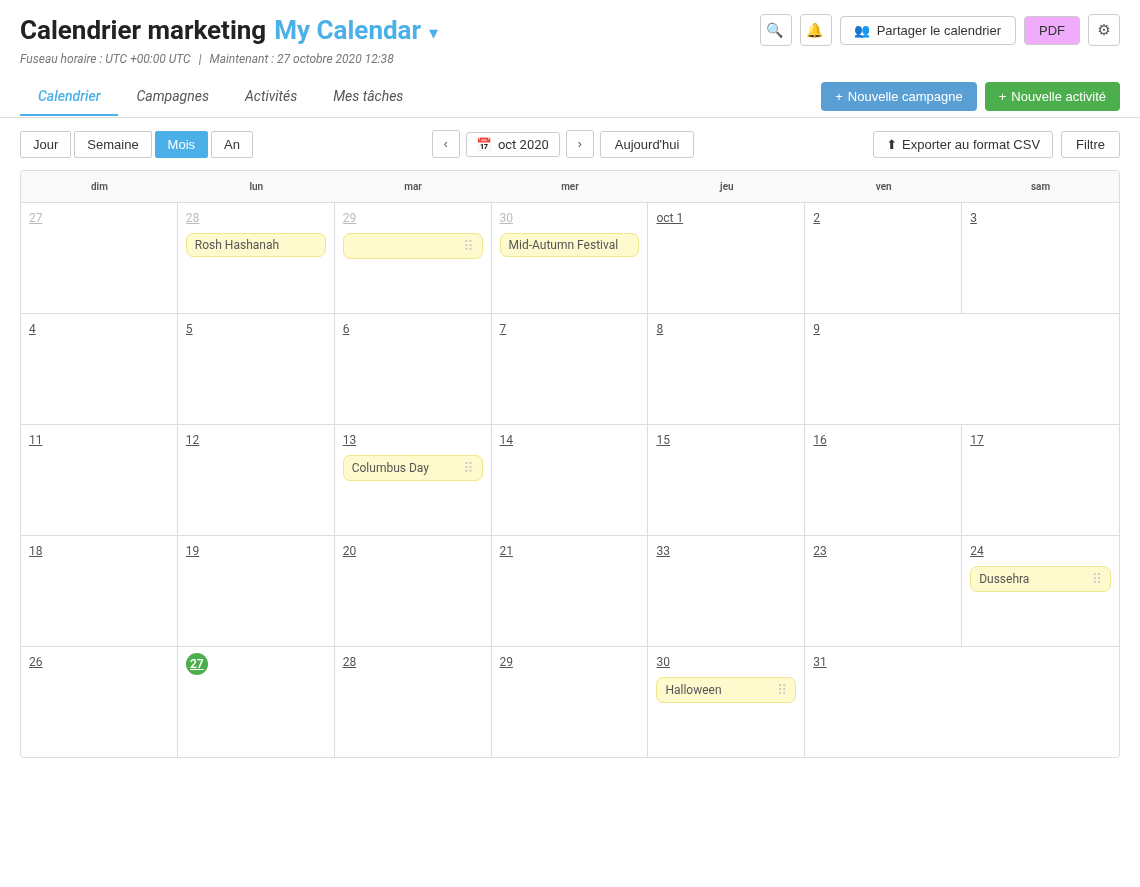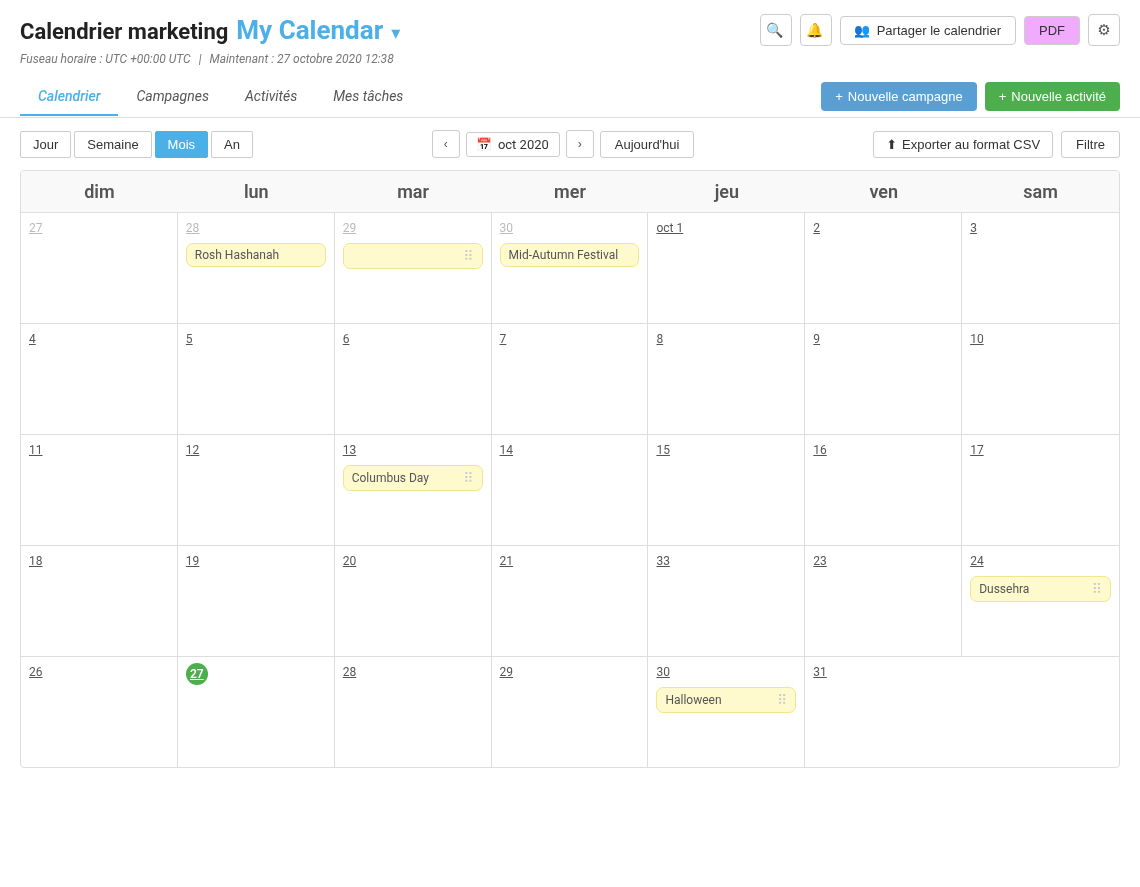--- a/index.html
+++ b/index.html
@@ -1,21 +1,21 @@
 <!DOCTYPE html>
 <html><head>
   <meta charset="utf-8">
   <style>
     * { box-sizing: border-box; margin: 0; padding: 0; }
     body { font-family: -apple-system, BlinkMacSystemFont, 'Segoe UI', Roboto, sans-serif; font-size: 14px; color: #333; background: #fff; }
 
     
     .top-header { display: flex; align-items: center; justify-content: space-between; padding: 14px 20px 6px; }
     .title-area { display: flex; align-items: baseline; gap: 8px; }
-    .title-main { font-size: 22px; font-weight: 700; color: #222; }
+    .title-main { font-size: 26px; font-weight: 700; color: #222; }
     .title-calendar { font-size: 26px; font-weight: 700; color: #4bb0e8; cursor: pointer; }
     .title-chevron { color: #4bb0e8; font-size: 18px; cursor: pointer; }
     .header-actions { display: flex; align-items: center; gap: 8px; }
     .icon-btn { width: 32px; height: 32px; border: 1px solid #ccc; border-radius: 4px; background: #fff; display: flex; align-items: center; justify-content: center; cursor: pointer; font-size: 14px; color: #555; }
     .share-btn { display: flex; align-items: center; gap: 6px; padding: 6px 14px; border: 1px solid #ccc; border-radius: 4px; background: #fff; cursor: pointer; font-size: 13px; color: #333; }
     .pdf-btn { padding: 6px 14px; border: 1px solid #ccc; border-radius: 4px; background: #f0abfc; cursor: pointer; font-size: 13px; color: #333; text-align: center; }
     .gear-btn { width: 32px; height: 32px; border: 1px solid #ccc; border-radius: 4px; background: #fff; display: flex; align-items: center; justify-content: center; cursor: pointer; font-size: 15px; color: #555; }
 
     .sub-header { padding: 0 20px 10px; font-size: 12px; color: #777; display: flex; align-items: center; gap: 8px; }
     .sub-header span { color: #777; font-style: italic; }
@@ -39,21 +39,21 @@
     .nav-month { display: flex; align-items: center; gap: 5px; border: 1px solid #ccc; border-radius: 3px; padding: 4px 10px; font-size: 13px; color: #333; background: #fff; cursor: pointer; }
     .today-btn { padding: 5px 14px; border: 1px solid #ccc; background: #fff; border-radius: 3px; font-size: 13px; cursor: pointer; color: #333; }
     .right-actions { display: flex; gap: 8px; }
     .export-btn { display: flex; align-items: center; gap: 5px; padding: 5px 12px; border: 1px solid #ccc; background: #fff; border-radius: 3px; font-size: 13px; cursor: pointer; color: #333; }
     .filter-btn { padding: 5px 14px; border: 1px solid #ccc; background: #fff; border-radius: 3px; font-size: 13px; cursor: pointer; color: #333; }
 
     
     .calendar-container { padding: 0 20px 20px; }
     .cal-grid { border: 1px solid #ddd; border-radius: 4px; overflow: hidden; }
     .cal-header-row { display: grid; grid-template-columns: repeat(7, 1fr); background: #f9f9f9; border-bottom: 1px solid #ddd; }
-    .cal-header-cell { padding: 10px 0; text-align: center; font-size: 18px; font-weight: 600; color: #555; }
+    .cal-header-cell { padding: 10px 0; text-align: center; font-size: 10px; font-weight: 600; color: #555; }
     .cal-week { display: grid; grid-template-columns: repeat(7, 1fr); border-bottom: 1px solid #ddd; min-height: 110px; }
     .cal-week:last-child { border-bottom: none; }
     .cal-day { border-right: 1px solid #ddd; padding: 6px 8px; min-height: 110px; vertical-align: top; position: relative; }
     .cal-day:last-child { border-right: none; }
     .cal-day.other-month .day-num { color: #bbb; }
     .day-num { font-size: 12px; color: #555; margin-bottom: 4px; display: inline-block; text-decoration: underline; }
     .day-num.today-circle { background: #4cae4c; color: #fff; border-radius: 50%; width: 22px; height: 22px; display: flex; align-items: center; justify-content: center; font-size: 12px; font-weight: 600; }
     .event { border-radius: 7px; padding: 4px 8px; font-size: 12px; margin-top: 4px; display: flex; align-items: center; justify-content: space-between; }
     .event-yellow { background: #fffacd; border: 1px solid #f0e68c; color: #555; }
   </style>
@@ -167,21 +167,20 @@
       <div class="cal-day"><span class="day-num">3</span></div>
     </div>
 
     <div class="cal-week">
       <div class="cal-day"><span class="day-num">4</span></div>
       <div class="cal-day"><span class="day-num">5</span></div>
       <div class="cal-day"><span class="day-num">6</span></div>
       <div class="cal-day"><span class="day-num">7</span></div>
       <div class="cal-day"><span class="day-num">8</span></div>
       <div class="cal-day"><span class="day-num">9</span></div>
-      <div class="cal-day"><span class="day-num">10</span></div>
     </div>
 
     <div class="cal-week">
       <div class="cal-day"><span class="day-num">11</span></div>
       <div class="cal-day"><span class="day-num">12</span></div>
       <div class="cal-day">
         <span class="day-num">13</span>
         <div class="event event-yellow">
           <span>Columbus Day</span>
           <span style="color:#ccc;font-size:14px;">⠿</span>

